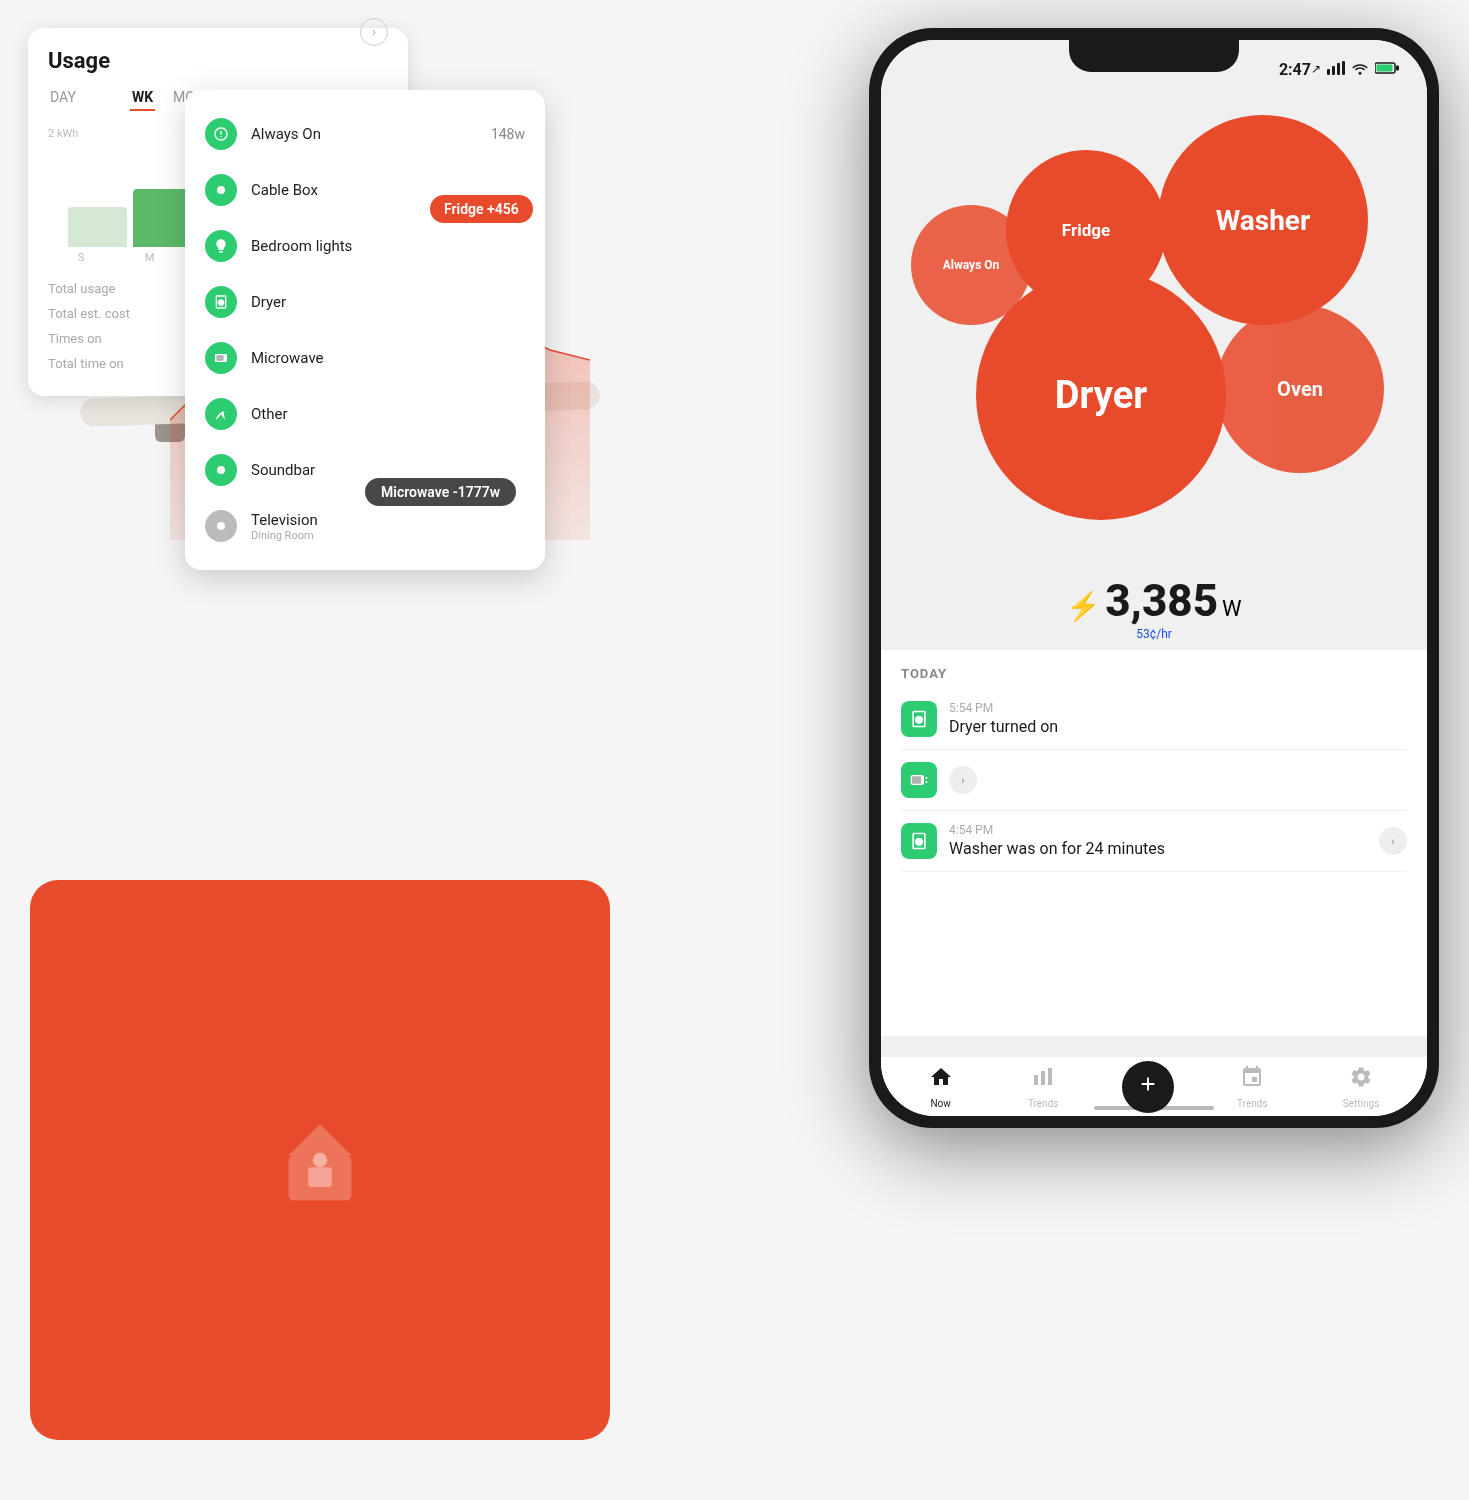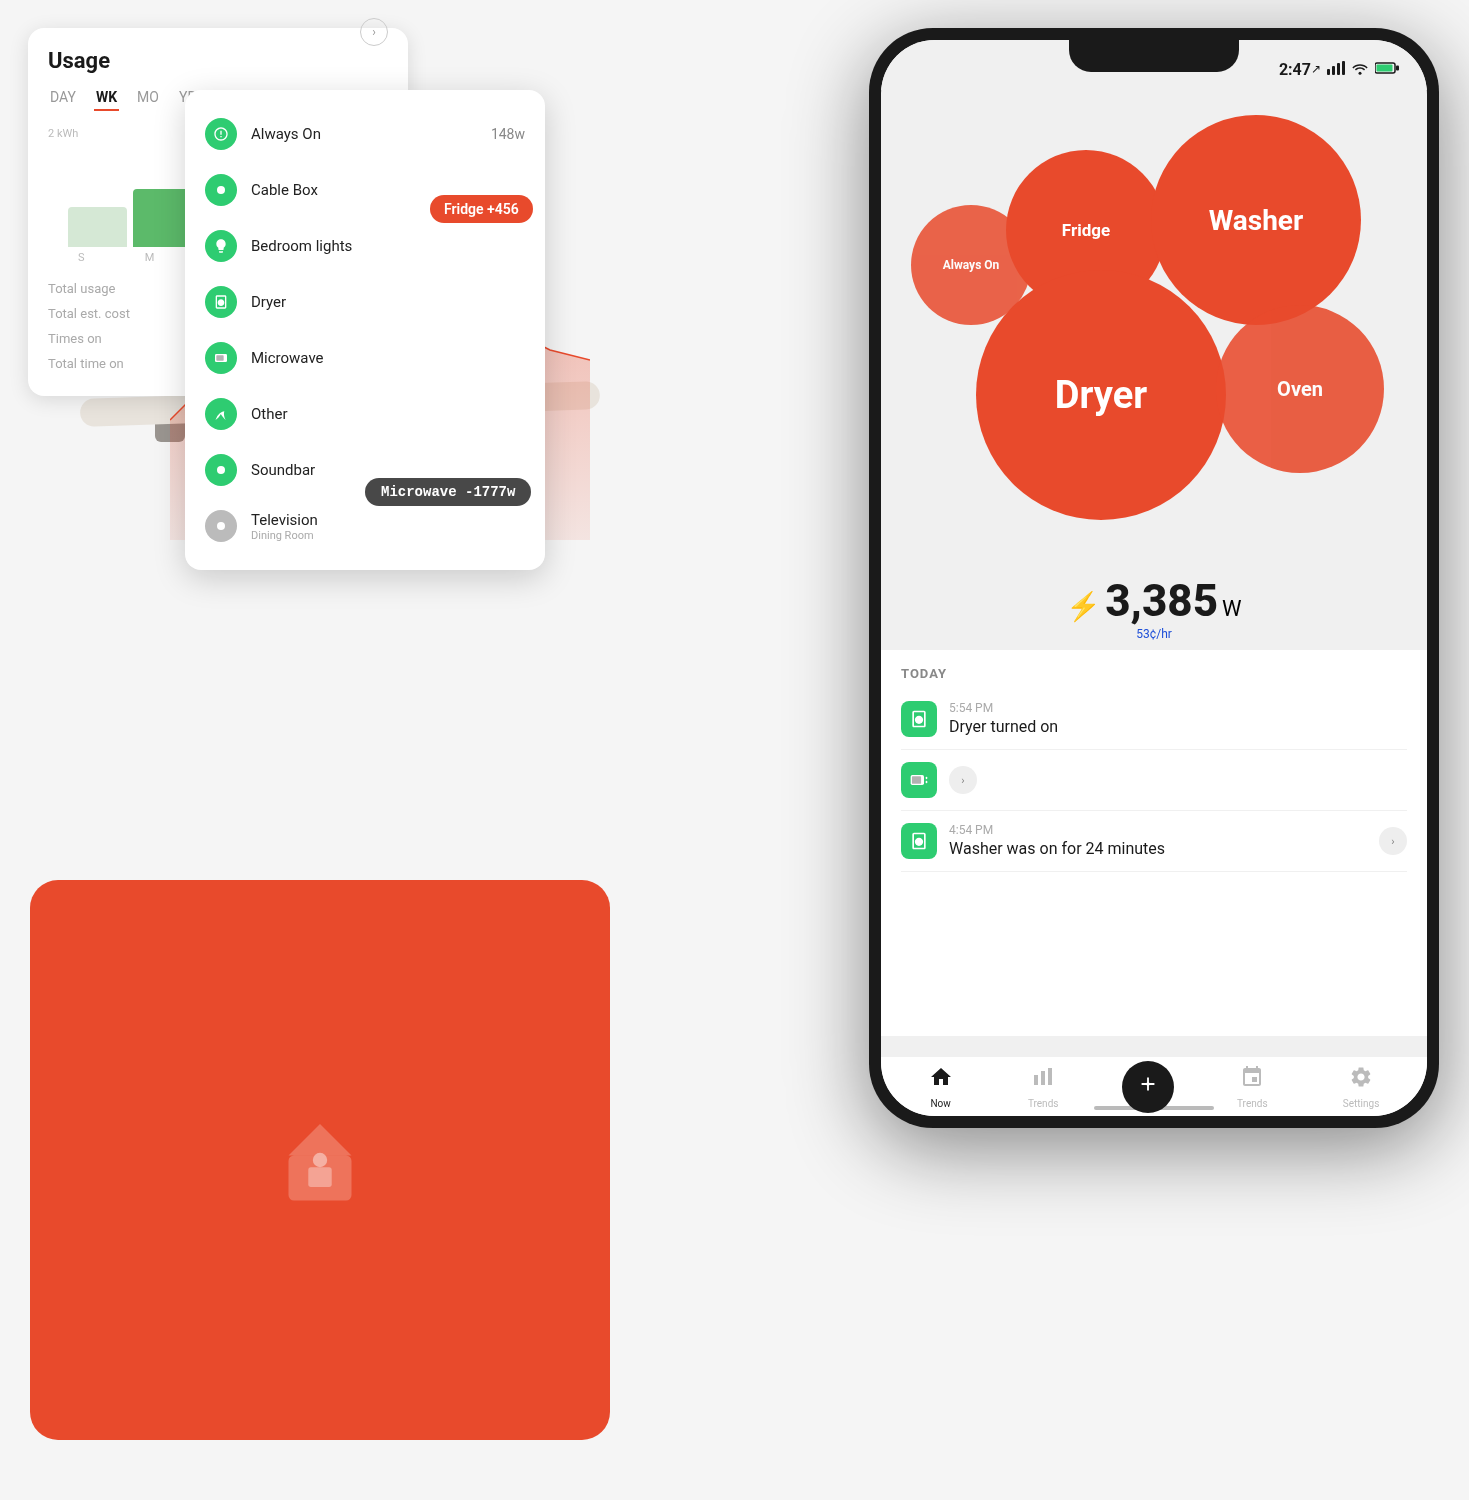--- a/index.html
+++ b/index.html
@@ -85,20 +85,21 @@
 
     .usage-tab {
       padding: 4px 2px;
       cursor: pointer;
     }
 
     .usage-tab.active {
       color: #1a1a1a;
       font-weight: 700;
       border-bottom: 2.5px solid #E84A2C;
+      margin-left: 36px;
     }
 
     .usage-nav-arrow {
       float: right;
       width: 28px;
       height: 28px;
       border-radius: 50%;
       border: 1.5px solid #ccc;
       display: flex;
       align-items: center;
@@ -197,21 +198,20 @@
       position: absolute;
       top: 478px;
       left: 365px;
       background: rgba(40,40,40,0.85);
       color: white;
       padding: 6px 16px;
       border-radius: 20px;
       font-size: 14px;
       font-weight: 600;
       z-index: 35;
-      font-family: Liberation Mono, monospace;
     }
 
     
     .phone-frame {
       position: absolute;
       top: 28px;
       right: 30px;
       width: 570px;
       height: 1100px;
       background: #1a1a1a;
@@ -694,21 +694,21 @@
     <div class="bubble-area">
 
       <div class="bubble" style="width:120px;height:120px;top:110px;left:30px;font-size:12px;opacity:0.85;">
         <span>Always On</span>
       </div>
 
       <div class="bubble" style="width:160px;height:160px;top:55px;left:125px;font-size:17px;">
         <span>Fridge</span>
       </div>
 
-      <div class="bubble" style="width:210px;height:210px;top:20px;left:270px;font-size:28px;text-align:right;">
+      <div class="bubble" style="width:210px;height:210px;top:20px;left:277px;font-size:28px;text-align:right;">
         <span>Washer</span>
       </div>
 
       <div class="bubble" style="width:250px;height:250px;top:175px;left:95px;font-size:38px;">
         <span>Dryer</span>
       </div>
 
       <div class="bubble" style="width:168px;height:168px;top:210px;left:335px;font-size:20px;opacity:0.88;">
         <span>Oven</span>
       </div>

